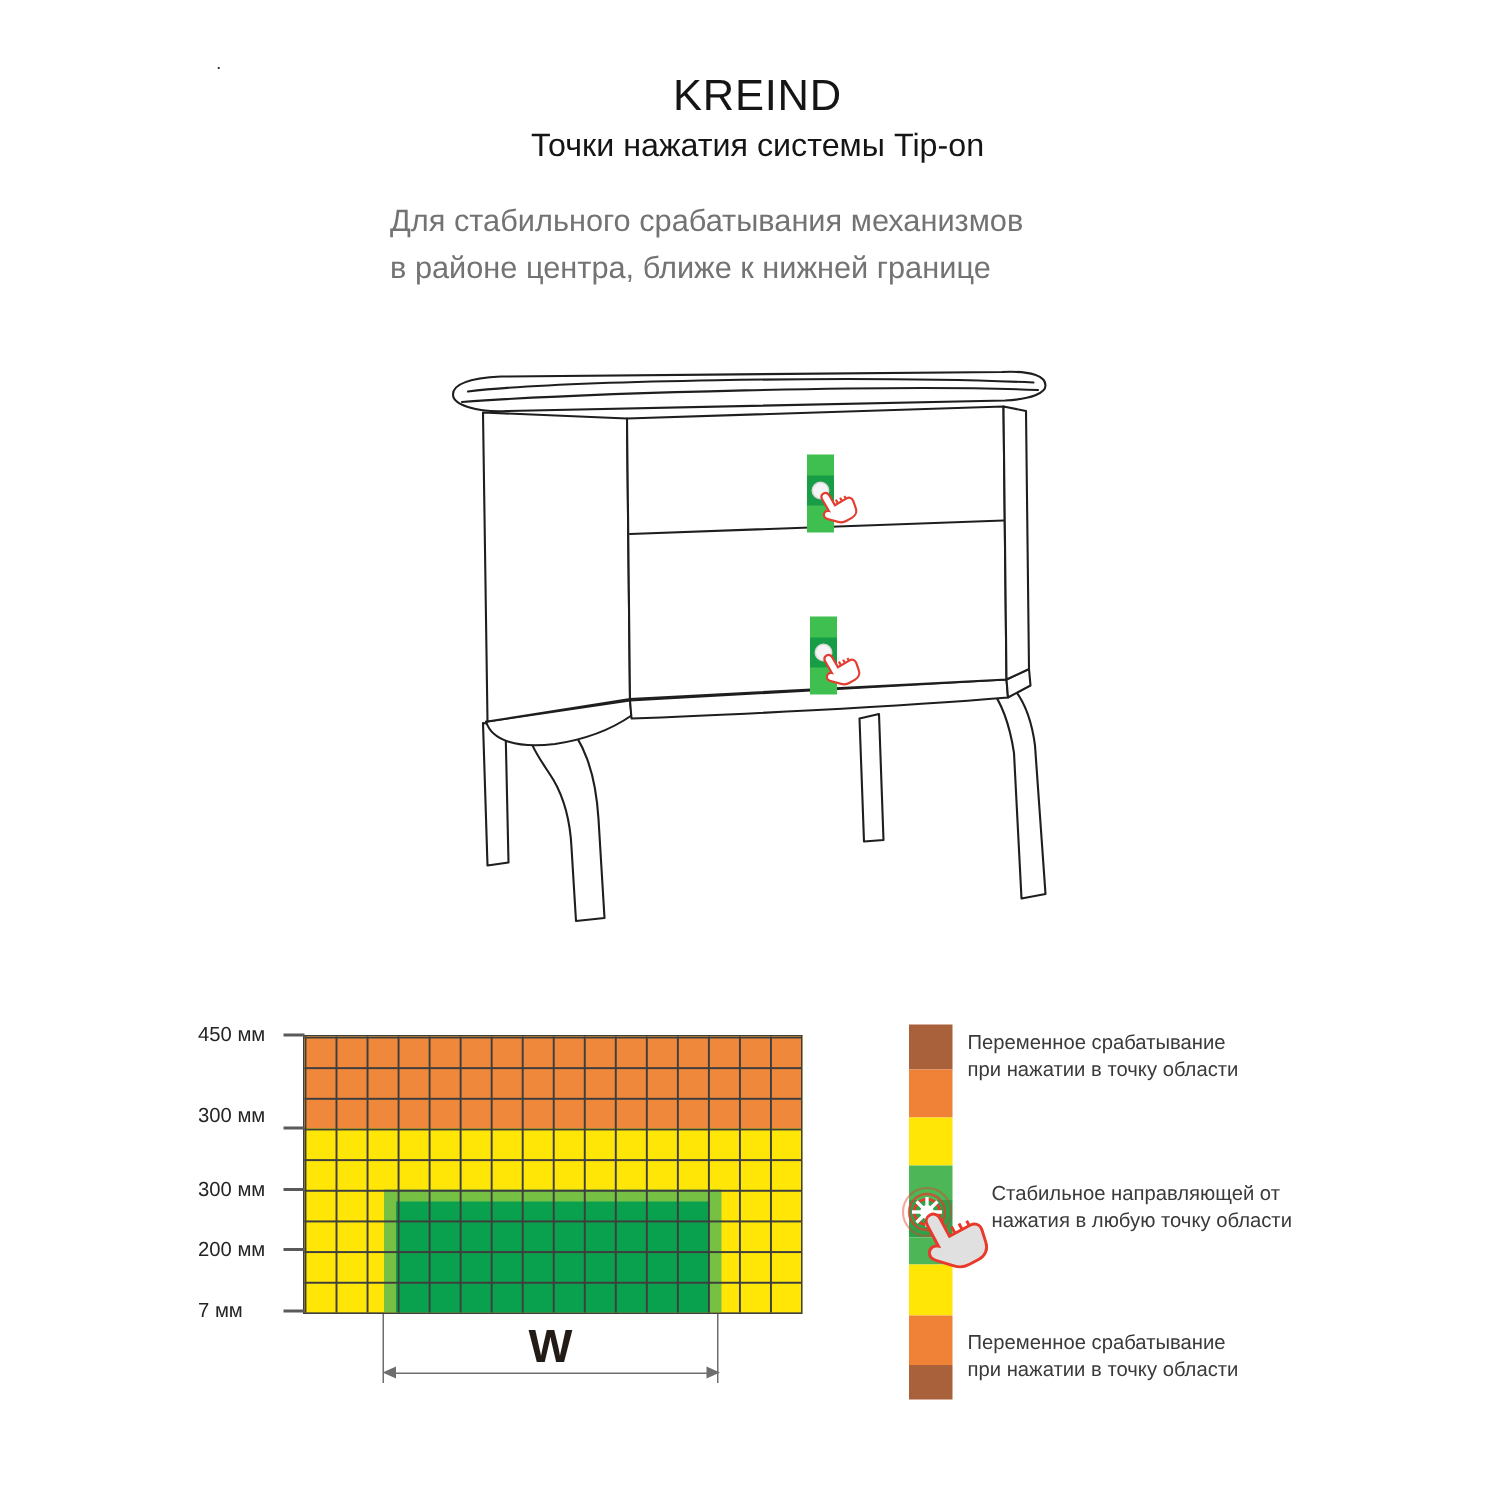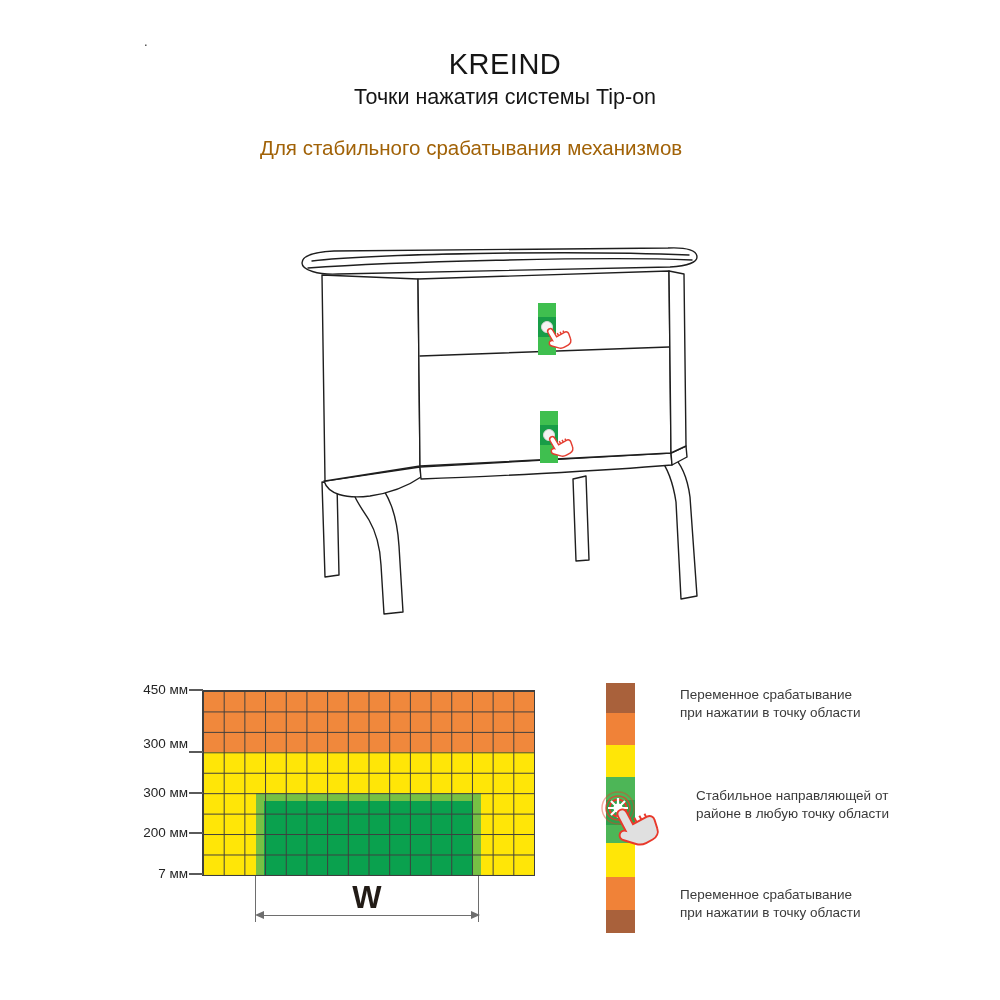--- a/index.html
+++ b/index.html
@@ -6,58 +6,58 @@
   #page{position:relative;width:1000px;height:1000px;background:#fff;overflow:hidden;
         font-family:"Liberation Sans",sans-serif;color:#1c1c1c;}
 
   
   .stray-dot{position:absolute;left:144px;top:34px;font-size:13px;color:#333;}
   .brand{position:absolute;left:0;top:48px;width:1010px;text-align:center;
          font-size:29px;letter-spacing:.5px;color:#151515;}
   .subtitle{position:absolute;left:0;top:85px;width:1010px;text-align:center;
             font-size:21.5px;color:#151515;}
   .descr{position:absolute;left:260px;top:132px;width:520px;
-         font-size:20.5px;line-height:31px;color:#a16207;}
+         font-size:20.5px;line-height:31px;color:#737373;}
 
   
   .furniture{position:absolute;left:240px;top:243px;}
 
   
   .grid{position:absolute;left:202px;top:690px;width:331px;height:184px;
         background:#FFE607;border:1px solid #3E3E3E;}
   .grid .zone{position:absolute;}
   .zone-orange{left:0;top:0;width:331px;height:61px;background:#F0883C;}
   .zone-lgreen{left:53px;top:102px;width:225px;height:82px;background:#76C044;}
   .zone-dgreen{left:61px;top:110px;width:209px;height:74px;background:#0AA14E;}
   .grid-lines{position:absolute;left:0;top:0;width:331px;height:184px;pointer-events:none;
      background-image:linear-gradient(to right,#3E3E3E 1px,transparent 1px),
                       linear-gradient(to bottom,#3E3E3E 1px,transparent 1px);
      background-size:20.69px 20.44px;}
 
-  .tick-label{position:absolute;width:56px;text-align:right;font-size:13.5px;color:#242424;}
+  .tick-label{position:absolute;width:56px;text-align:left;font-size:13.5px;color:#242424;}
   .tick-line{position:absolute;width:14px;height:1.5px;background:#5a5a5a;}
 
   .ext-line{position:absolute;width:1.3px;height:46px;top:876px;background:#6e6e6e;}
   .dim-line{position:absolute;left:258px;top:915px;width:219px;height:1.4px;background:#6e6e6e;}
   .arrow{position:absolute;top:911px;width:0;height:0;border-top:4.5px solid transparent;
          border-bottom:4.5px solid transparent;}
   .arrow-left{left:255px;border-right:9px solid #6e6e6e;}
   .arrow-right{left:471px;border-left:9px solid #6e6e6e;}
   .w-label{position:absolute;left:255px;top:880px;width:224px;text-align:center;
            font-size:31px;font-weight:bold;color:#221b16;}
   .caption{position:absolute;left:185px;top:931px;font-size:13.5px;color:#222;}
   .caption b{font-weight:bold;}
 
   
   .strip{position:absolute;left:606px;top:683px;width:29px;}
   .strip .seg{width:29px;}
   .seg-brown{background:#A9613B}.seg-orange{background:#F08238}
   .seg-yellow{background:#FFE607}.seg-green{background:#4DB657}
   .seg-dgreen{background:#2FA14B}
-  .legend-text{position:absolute;font-size:13.5px;line-height:17.5px;color:#3a3a3a;margin-left:35px;}
+  .legend-text{position:absolute;font-size:13.5px;line-height:17.5px;color:#3a3a3a;}
   .lt-top{left:645px;top:686px;}
   .lt-mid{left:661px;top:787px;}
   .lt-bot{left:645px;top:886px;}
   .legend-icon{position:absolute;left:590px;top:779px;}
 </style>
 </head>
 <body>
 
 <div id="page">
 
@@ -72,20 +72,21 @@
       </g>
     </defs>
   </svg>
 
   <span class="stray-dot">.</span>
   <div class="brand">KREIND</div>
   <div class="subtitle">Точки нажатия системы Tip-on</div>
 
   <div class="descr">
     <div>Для стабильного срабатывания механизмов</div>
+    <div>в районе центра, ближе к нижней границе</div>
   </div>
 
   <svg class="furniture" width="470" height="395" viewBox="0 0 470 395">
     <g fill="#fff" stroke="#1e1e1e" stroke-width="1.4" stroke-linejoin="round" stroke-linecap="round">
 
       <path d="M82,239 L85,334 L99,332 L97,241 Z"></path>
       <path d="M333,236 L336,318 L349,317 L346,233 Z"></path>
 
       <path d="M110,236 C112,254 121,264 129,277 C136,289 140,302 141,322
                L144,371 L163,369 L159,303 C157,271 149,251 134,234 Z"></path>
@@ -171,20 +172,20 @@
     <circle cx="28" cy="29" r="4.6" fill="#fff"></circle>
     <use href="#tap-hand" fill="#E0E0E0" stroke="#E8392B" stroke-width="1.3" transform="translate(30,31) rotate(-28) scale(1.5)"></use>
   </svg>
 
   <div class="legend-text lt-top">
     <div>Переменное срабатывание</div>
     <div>при нажатии в точку области</div>
   </div>
   <div class="legend-text lt-mid">
     <div>Стабильное направляющей от</div>
-    <div>районе в любую точку области</div>
+    <div>нажатия в любую точку области</div>
   </div>
   <div class="legend-text lt-bot">
     <div>Переменное срабатывание</div>
     <div>при нажатии в точку области</div>
   </div>
 
 </div>
 
 </body></html>

